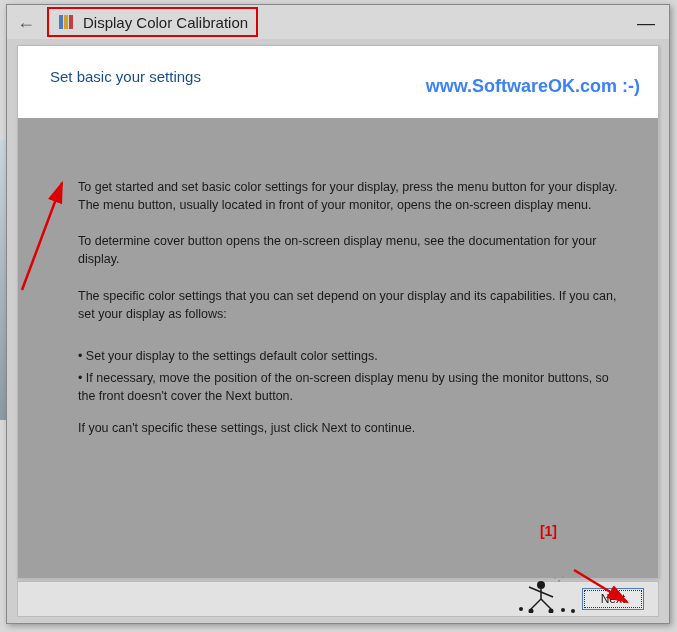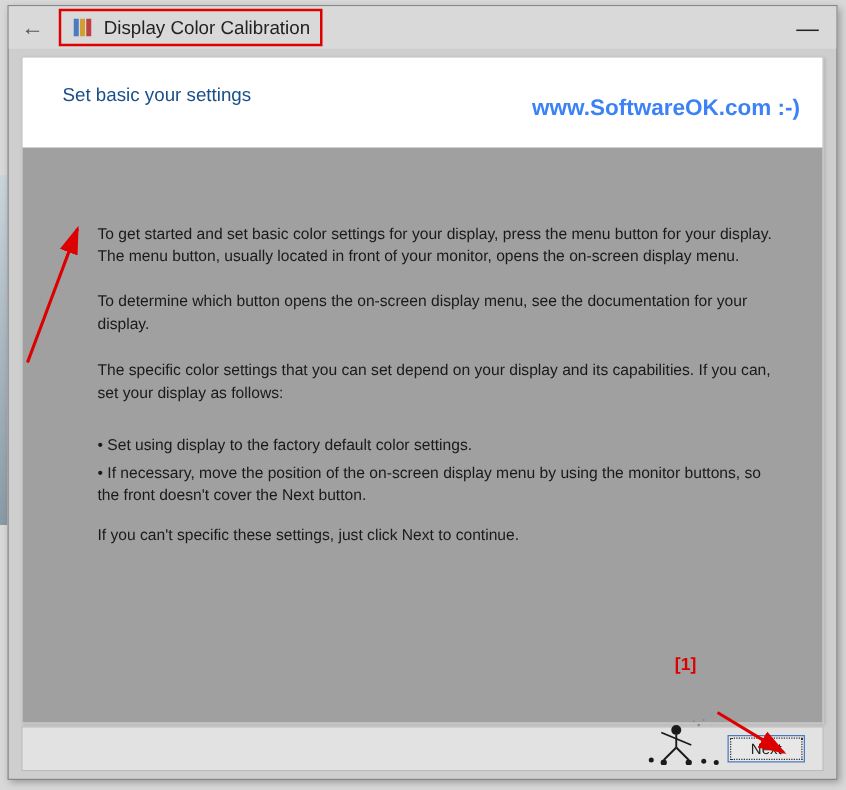--- a/index.html
+++ b/index.html
@@ -183,23 +183,23 @@
     </div>
     <span class="min-btn">—</span>
   </div>
 
   <div class="content-wrap">
     <div class="heading">Set basic your settings</div>
     <div class="watermark">www.SoftwareOK.com :-)</div>
 
     <div class="content-body">
       <p class="para">To get started and set basic color settings for your display, press the menu button for your display. The menu button, usually located in front of your monitor, opens the on-screen display menu.</p>
-      <p class="para">To determine which button opens the on-screen display menu, see the documentation for your display.</p>
+      <p class="para">To determine cover button opens the on-screen display menu, see the documentation for your display.</p>
       <p class="para" style="margin-bottom:24px">The specific color settings that you can set depend on your display and its capabilities. If you can, set your display as follows:</p>
-      <p class="bullet">• Set using display to the factory default color settings.</p>
+      <p class="bullet">• Set your display to the settings default color settings.</p>
       <p class="bullet" style="margin-bottom:14px">• If necessary, move the position of the on-screen display menu by using the monitor buttons, so the front doesn't cover the Next button.</p>
       <p class="para">If you can't specific these settings,  just click Next to continue.</p>
     </div>
   </div>
 
   <div class="footer">
     <button class="next-btn">Next</button>
   </div>
 
   <div class="annotation-1">[1]</div>

